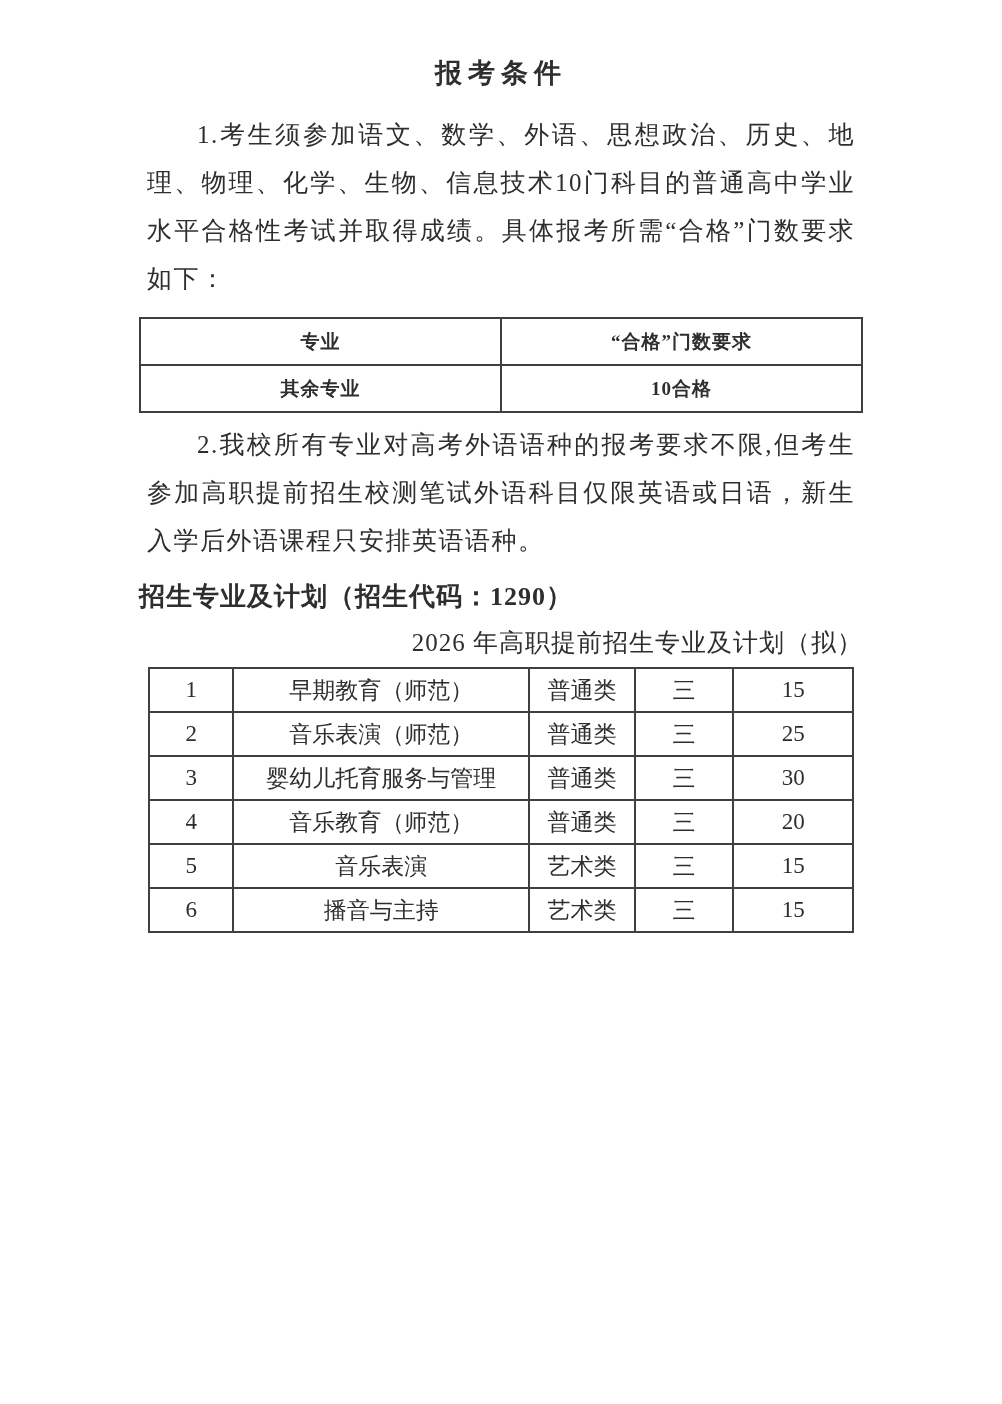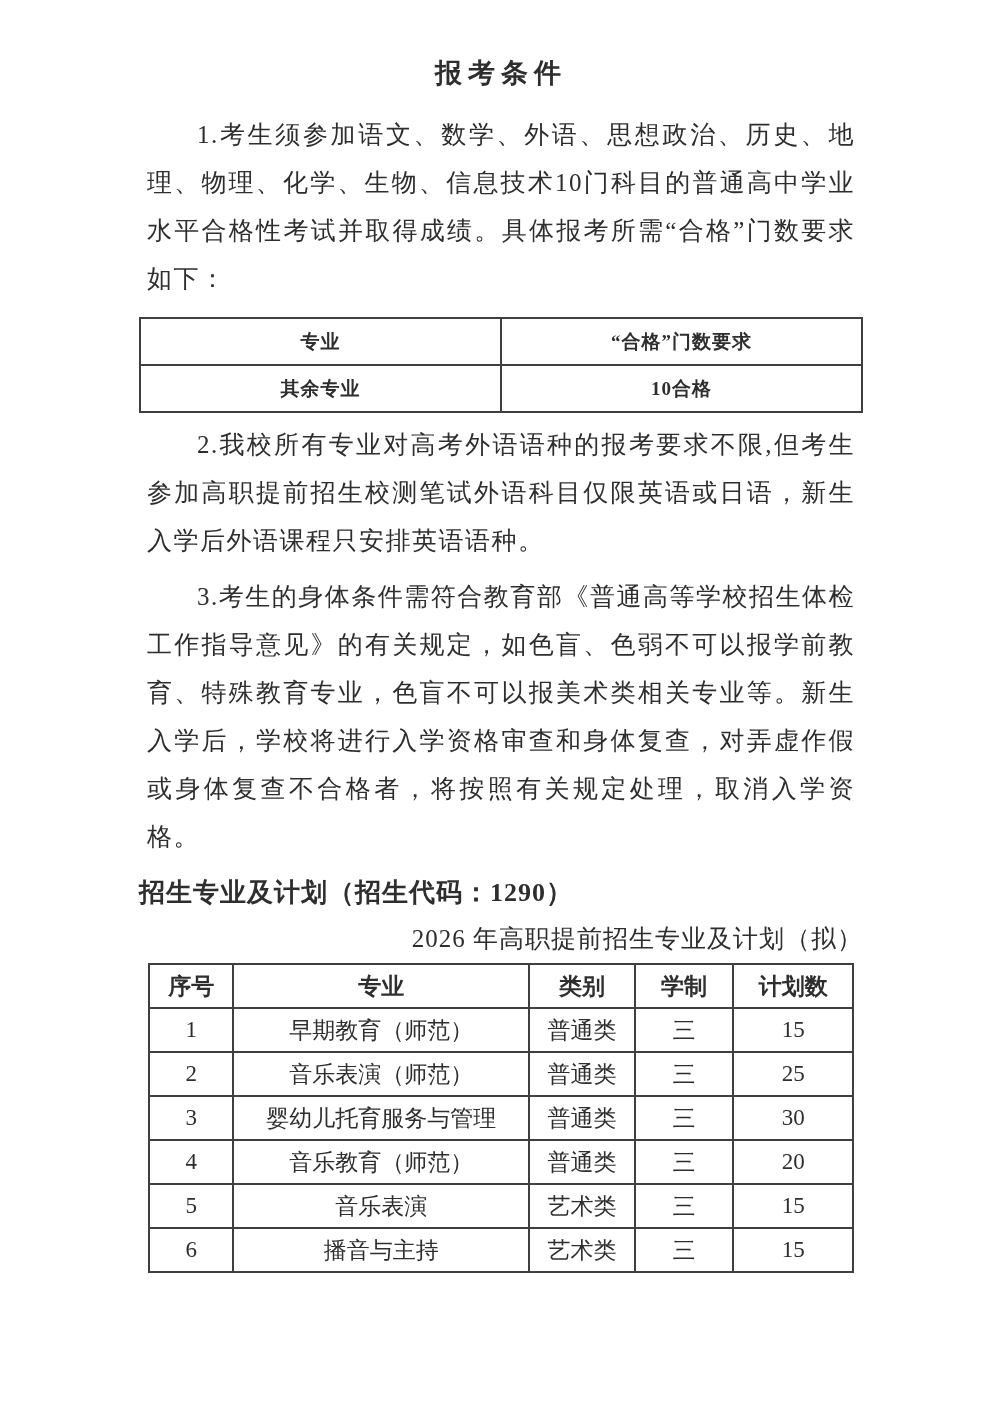--- a/index.html
+++ b/index.html
@@ -106,41 +106,33 @@
       </tr>
       <tr>
         <td>其余专业</td>
         <td>10合格</td>
       </tr>
     </tbody>
   </table>
 
   <p class="body-par">2.我校所有专业对高考外语语种的报考要求不限,但考生参加高职提前招生校测笔试外语科目仅限英语或日语，新生入学后外语课程只安排英语语种。</p>
 
-  <p class="body-par">3.考生的身体条件需符合教育部《普通高等学校招生体检工作指导意见》的有关规定，如色盲、色弱不可以报学前教育、特殊教育专业，色盲不可以报美术类相关专业等。新生入学后，学校将进行入学资格审查和身体复查，对弄虚作假或身体复查不合格者，将按照有关规定处理，取消入学资格。</p>
 
   <h2 class="section-title">招生专业及计划（招生代码：1290）</h2>
   <h3 class="section-subtitle">2026 年高职提前招生专业及计划（拟）</h3>
 
   <table class="plan-table">
     <colgroup>
       <col class="col-index">
         <col class="col-major">
         <col class="col-category">
         <col class="col-duration">
         <col class="col-quota">
     </colgroup>
     <tbody>
-      <tr>
-        <th>序号</th>
-        <th>专业</th>
-        <th>类别</th>
-        <th>学制</th>
-        <th>计划数</th>
-      </tr>
       <tr>
         <td>1</td>
         <td>早期教育（师范）</td>
         <td>普通类</td>
         <td>三</td>
         <td>15</td>
       </tr>
       <tr>
         <td>2</td>
         <td>音乐表演（师范）</td>

